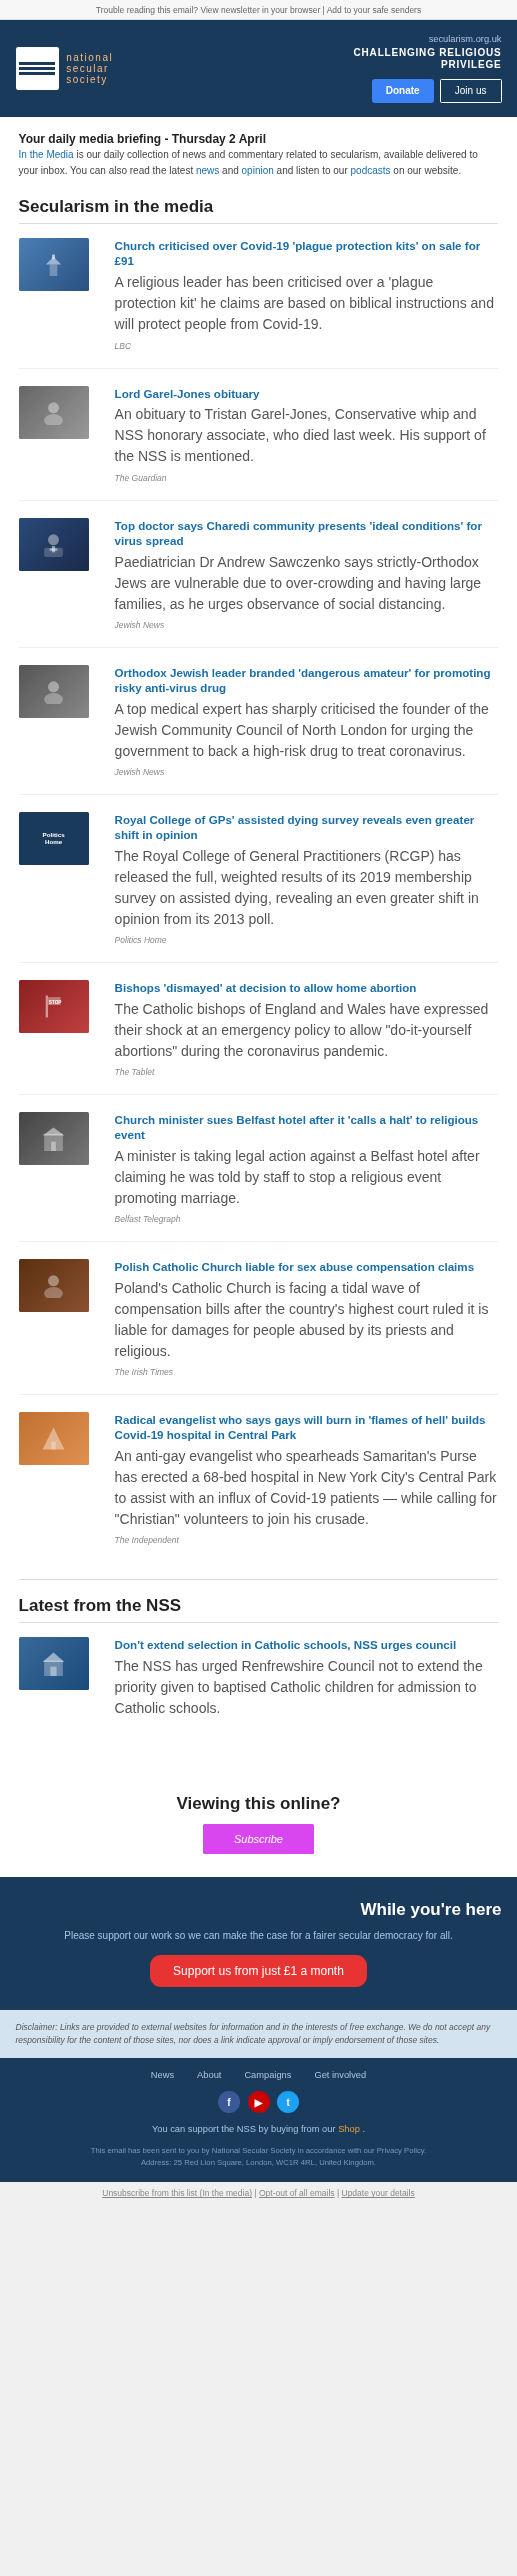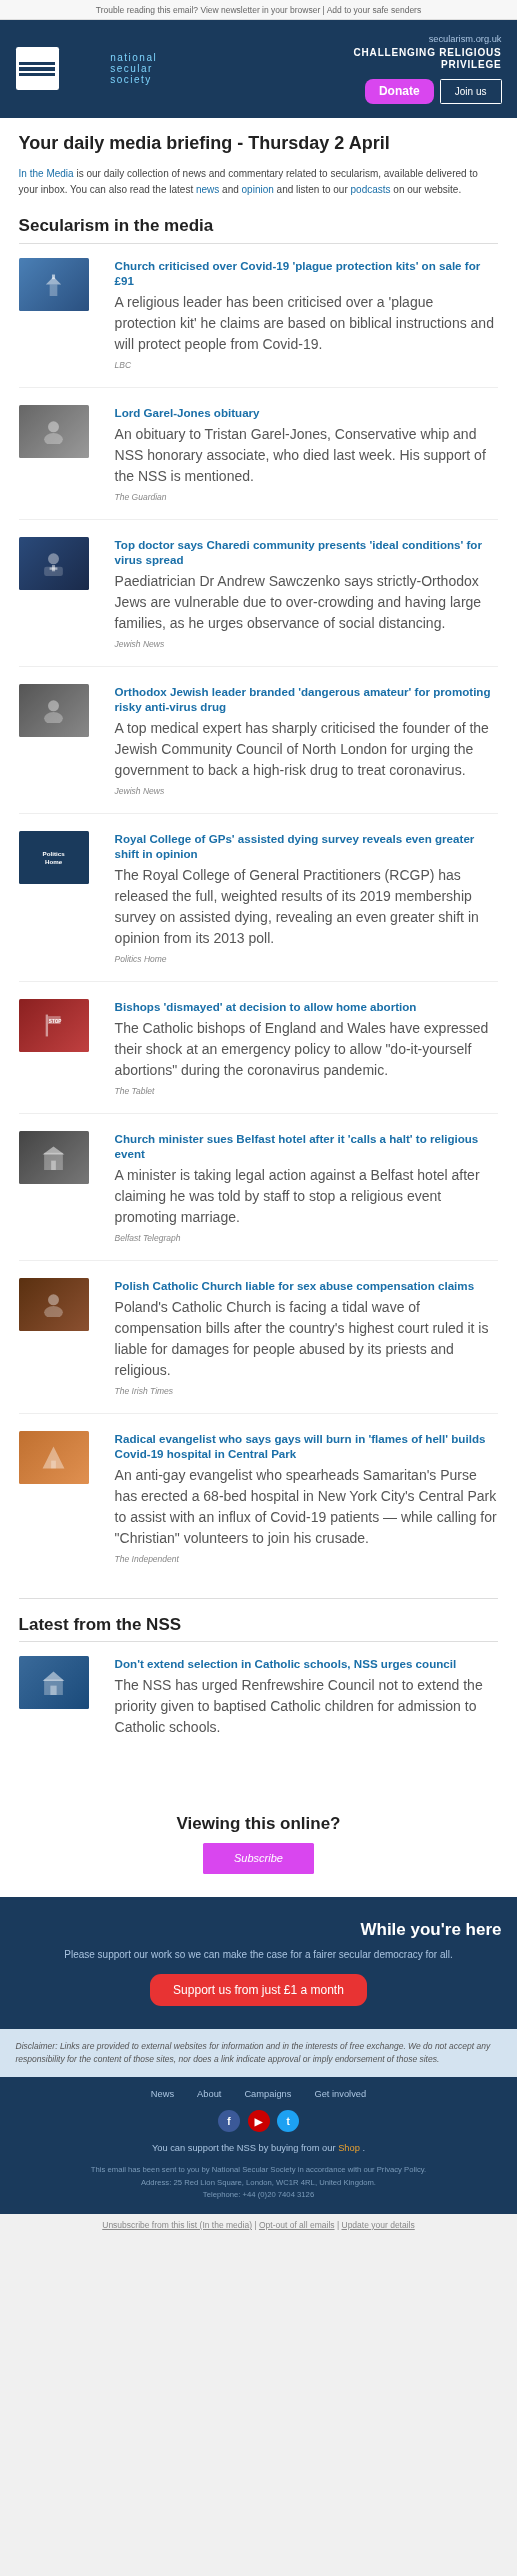--- a/index.html
+++ b/index.html
@@ -32,25 +32,24 @@
       display: flex;
       align-items: center;
       justify-content: space-between;
     }
     .header-logo {
       display: flex;
       align-items: center;
       gap: 7.7px;
     }
     .logo-text {
-      color: #7dd3fc;
+      color: #fdba74;
       font-size: 17px;
       font-weight: 900;
       line-height: 1.1;
-      margin-left: 44px;
     }
     .logo-text span {
       display: block;
       font-weight: 300;
       font-size: 10px;
       letter-spacing: 1.5px;
       text-transform: lowercase;
     }
     .logo-icon {
       width: 43px;
@@ -86,51 +85,50 @@
       letter-spacing: 0.8px;
       line-height: 1.2;
       margin-bottom: 7.7px;
     }
     .header-buttons {
       display: flex;
       gap: 6.2px;
       justify-content: flex-end;
     }
     .btn-donate {
-      background: #d946ef;
+      background: #3b82f6;
       color: white;
       border: none;
       padding: 5.4px 14px;
-      font-size: 12px;
+      font-size: 10px;
       font-weight: bold;
       cursor: pointer;
-      border-radius: 8px;
+      border-radius: 3px;
     }
     .btn-join {
       background: transparent;
       color: white;
       border: 0.8px solid white;
       padding: 5.4px 14px;
       font-size: 10px;
       cursor: pointer;
       border-radius: 1.5px;
     }
 
     
     .main-content {
       padding: 15.5px 18.6px;
       background: #fff;
     }
 
     
     .page-title {
-      font-size: 18px;
+      font-size: 12px;
       font-weight: bold;
       color: #222;
-      margin-bottom: 11px;
       line-height: 1.2;
     }
 
     .intro-text {
       font-size: 10px;
       color: #444;
       line-height: 1.6;
       margin-bottom: 18.6px;
     }
     .intro-text a { color: #1a6fa8; text-decoration: none; }
@@ -600,21 +598,20 @@
       <div class="social-icon social-tw">t</div>
     </div>
     <p class="footer-support-text">
       <span>You can support the NSS by buying from our </span>
       <a style="color:#e8a030;">Shop</a>
       <span>.</span>
     </p>
     <div class="footer-legal">
       <div>This email has been sent to you by National Secular Society in accordance with our Privacy Policy.</div>
       <div>Address: 25 Red Lion Square, London, WC1R 4RL, United Kingdom.</div>
-      <div>Telephone: +44 (0)20 7404 3126</div>
     </div>
   </div>
 
   <div class="bottom-bar">
     <span>
       <a>Unsubscribe from this list (In the media)</a>
       <span> | </span>
       <a>Opt-out of all emails</a>
       <span> | </span>
       <a>Update your details</a>

